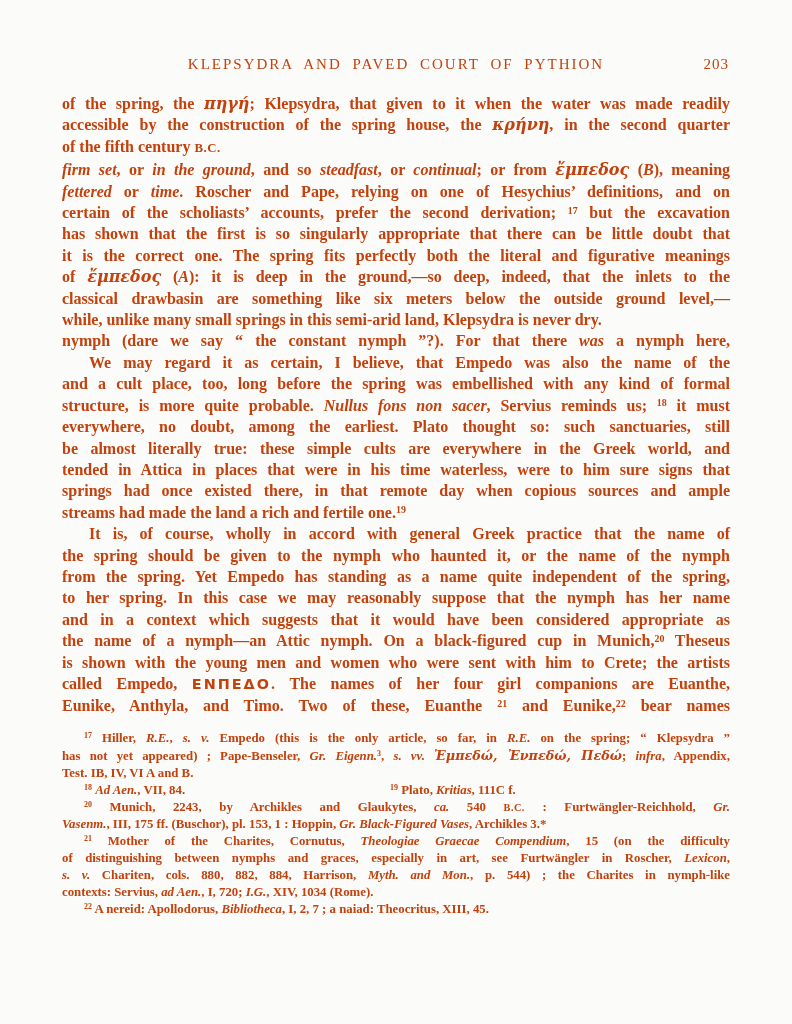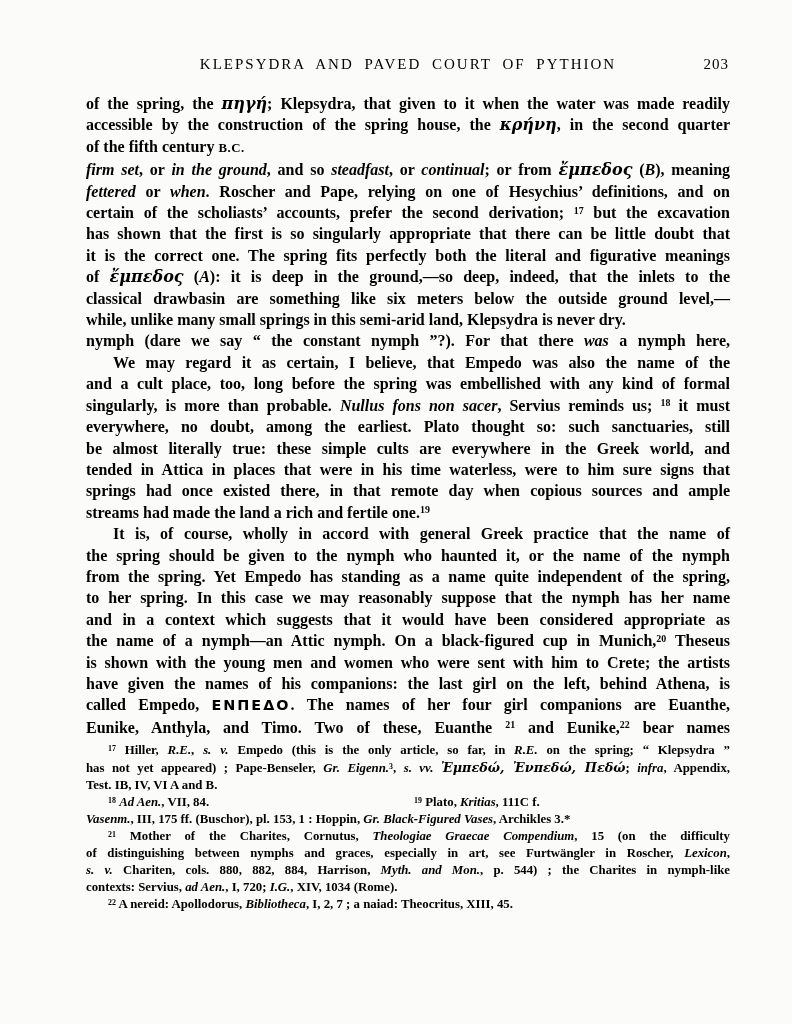--- a/index.html
+++ b/index.html
@@ -3,22 +3,22 @@
 <meta charset="utf-8">
 <style>
   html, body { margin: 0; padding: 0; background: #e8e8e6; }
   .page {
     position: relative;
     width: 792px;
     height: 1024px;
     margin: 0 auto;
     box-sizing: border-box;
     background: #fbfbf9;
-    color: #000000;
-    padding: 56px 62px 0 86px;
+    color: #c2410c;
+    padding: 56px 62px 0 62px;
     font-family: "Liberation Serif", serif;
     overflow: hidden;
   }
   .hdr {
     position: relative;
     height: 20px;
     margin-bottom: 17px;
     font-size: 15px;
   }
   .hdr-title {
@@ -28,21 +28,21 @@
     letter-spacing: 2px;
     word-spacing: 5px;
     white-space: nowrap;
   }
   .hdr-num {
     position: absolute;
     right: 1px; top: 0;
     letter-spacing: 1px;
   }
   .bodytext { font-size: 16px; line-height: 21.4px; }
-  .fns { margin-top: 4px; font-size: 12.8px; line-height: 17px; }
+  .fns { margin-top: 13px; font-size: 12.8px; line-height: 17px; }
   .line { text-align: justify; font-weight: bold; }
   .jl { text-align-last: justify; }
   .ll { text-align-last: left; }
   .bodytext .ind { text-indent: 27px; }
   .fns .ind { text-indent: 22px; }
   .r-p { }
   .r-i { font-style: italic; }
   .r-g { font-family: "DejaVu Serif", serif; font-style: italic; }
   .r-sc { font-size: 80%; letter-spacing: 0.5px; }
   .r-sp { font-size: 62%; position: relative; top: -0.45em; line-height: 0; }
@@ -55,52 +55,52 @@
 <div class="page">
   <header class="hdr">
     <div class="hdr-title">KLEPSYDRA AND PAVED COURT OF PYTHION</div>
     <div class="hdr-num">203</div>
   </header>
   <main class="bodytext" id="body-text">
       <div class="line jl"><span class="r-p">of the spring, the </span><span class="r-g">πηγή</span><span class="r-p">; Klepsydra, that given to it when the water was made readily</span></div>
       <div class="line jl"><span class="r-p">accessible by the construction of the spring house, the </span><span class="r-g">κρήνη</span><span class="r-p">, in the second quarter</span></div>
       <div class="line ll"><span class="r-p">of the fifth century </span><span class="r-sc">B.C.</span></div>
       <div class="line jl"><span class="r-i">firm set</span><span class="r-p">, or </span><span class="r-i">in the ground</span><span class="r-p">, and so </span><span class="r-i">steadfast</span><span class="r-p">, or </span><span class="r-i">continual</span><span class="r-p">; or from </span><span class="r-g">ἔμπεδος</span><span class="r-p"> (</span><span class="r-i">B</span><span class="r-p">), meaning</span></div>
-      <div class="line jl"><span class="r-i">fettered</span><span class="r-p"> or </span><span class="r-i">when</span><span class="r-p">.  Roscher and Pape, relying on one of Hesychius’ definitions, and on</span></div>
+      <div class="line jl"><span class="r-i">fettered</span><span class="r-p"> or </span><span class="r-i">time</span><span class="r-p">.  Roscher and Pape, relying on one of Hesychius’ definitions, and on</span></div>
       <div class="line jl"><span class="r-p">certain of the scholiasts’ accounts, prefer the second derivation; </span><span class="r-sp">17</span><span class="r-p"> but the excavation</span></div>
       <div class="line jl"><span class="r-p">has shown that the first is so singularly appropriate that there can be little doubt that</span></div>
       <div class="line jl"><span class="r-p">it is the correct one.  The spring fits perfectly both the literal and figurative meanings</span></div>
       <div class="line jl"><span class="r-p">of </span><span class="r-g">ἔμπεδος</span><span class="r-p"> (</span><span class="r-i">A</span><span class="r-p">): it is deep in the ground,—so deep, indeed, that the inlets to the</span></div>
       <div class="line jl"><span class="r-p">classical drawbasin are something like six meters below the outside ground level,—</span></div>
       <div class="line ll"><span class="r-p">while, unlike many small springs in this semi-arid land, Klepsydra is never dry.</span></div>
       <div class="line jl"><span class="r-p">nymph (dare we say “ the constant nymph ”?).  For that there </span><span class="r-i">was</span><span class="r-p"> a nymph here,</span></div>
       <div class="line jl ind"><span class="r-p">We may regard it as certain, I believe, that Empedo was also the name of the</span></div>
       <div class="line jl"><span class="r-p">and a cult place, too, long before the spring was embellished with any kind of formal</span></div>
-      <div class="line jl"><span class="r-p">singularly, is more than probable.  </span><span class="r-i">Nullus fons non sacer</span><span class="r-p">, Servius reminds us; </span><span class="r-sp">18</span><span class="r-p"> it must</span></div>
+      <div class="line jl"><span class="r-p">structure, is more quite probable.  </span><span class="r-i">Nullus fons non sacer</span><span class="r-p">, Servius reminds us; </span><span class="r-sp">18</span><span class="r-p"> it must</span></div>
       <div class="line jl"><span class="r-p">everywhere, no doubt, among the earliest.  Plato thought so: such sanctuaries, still</span></div>
       <div class="line jl"><span class="r-p">be almost literally true: these simple cults are everywhere in the Greek world, and</span></div>
       <div class="line jl"><span class="r-p">tended in Attica in places that were in his time waterless, were to him sure signs that</span></div>
       <div class="line jl"><span class="r-p">springs had once existed there, in that remote day when copious sources and ample</span></div>
       <div class="line ll"><span class="r-p">streams had made the land a rich and fertile one.</span><span class="r-sp">19</span></div>
       <div class="line jl ind"><span class="r-p">It is, of course, wholly in accord with general Greek practice that the name of</span></div>
       <div class="line jl"><span class="r-p">the spring should be given to the nymph who haunted it, or the name of the nymph</span></div>
       <div class="line jl"><span class="r-p">from the spring.  Yet Empedo has standing as a name quite independent of the spring,</span></div>
       <div class="line jl"><span class="r-p">to her spring.  In this case we may reasonably suppose that the nymph has her name</span></div>
       <div class="line jl"><span class="r-p">and in a context which suggests that it would have been considered appropriate as</span></div>
       <div class="line jl"><span class="r-p">the name of a nymph—an Attic nymph.  On a black-figured cup in Munich,</span><span class="r-sp">20</span><span class="r-p"> Theseus</span></div>
       <div class="line jl"><span class="r-p">is shown with the young men and women who were sent with him to Crete; the artists</span></div>
-      <div class="line jl"><span class="r-p">have given the names of his companions: the last girl on the left, behind Athena, is</span></div>
       <div class="line jl"><span class="r-p">called Empedo, </span><span class="r-ep">ΕΝΠΕΔΟ</span><span class="r-p">.  The names of her four girl companions are Euanthe,</span></div>
       <div class="line jl"><span class="r-p">Eunike, Anthyla, and Timo.  Two of these, Euanthe </span><span class="r-sp">21</span><span class="r-p"> and Eunike,</span><span class="r-sp">22</span><span class="r-p"> bear names</span></div>
     </main>
   <section class="fns" id="footnotes">
       <div class="line jl ind"><span class="r-sp">17</span><span class="r-p"> Hiller, </span><span class="r-i">R.E.</span><span class="r-p">, </span><span class="r-i">s. v.</span><span class="r-p"> Empedo (this is the only article, so far, in </span><span class="r-i">R.E.</span><span class="r-p"> on the spring; “ Klepsydra ”</span></div>
       <div class="line jl"><span class="r-p">has not yet appeared) ; Pape-Benseler, </span><span class="r-i">Gr. Eigenn.</span><span class="r-sp">3</span><span class="r-p">, </span><span class="r-i">s. vv.</span><span class="r-p"> </span><span class="r-g">Ἐμπεδώ, Ἐνπεδώ, Πεδώ</span><span class="r-p">; </span><span class="r-i">infra</span><span class="r-p">, Appendix,</span></div>
       <div class="line ll"><span class="r-p">Test. IB, IV, VI A and B.</span></div>
       <div class="line ll ind"><span class="r-sp">18</span><span class="r-p"> </span><span class="r-i">Ad Aen.</span><span class="r-p">, VII, 84.</span><span class="r-tb"></span><span class="r-sp">19</span><span class="r-p"> Plato, </span><span class="r-i">Kritias</span><span class="r-p">, 111C f.</span></div>
+      <div class="line jl ind"><span class="r-sp">20</span><span class="r-p"> Munich, 2243, by Archikles and Glaukytes, </span><span class="r-i">ca.</span><span class="r-p"> 540 </span><span class="r-sc">B.C.</span><span class="r-p"> : Furtwängler-Reichhold, </span><span class="r-i">Gr.</span></div>
       <div class="line ll"><span class="r-i">Vasenm.</span><span class="r-p">, III, 175 ff. (Buschor), pl. 153, 1 : Hoppin, </span><span class="r-i">Gr. Black-Figured Vases</span><span class="r-p">, Archikles 3.*</span></div>
       <div class="line jl ind"><span class="r-sp">21</span><span class="r-p"> Mother of the Charites, Cornutus, </span><span class="r-i">Theologiae Graecae Compendium</span><span class="r-p">, 15 (on the difficulty</span></div>
       <div class="line jl"><span class="r-p">of distinguishing between nymphs and graces, especially in art, see Furtwängler in Roscher, </span><span class="r-i">Lexicon</span><span class="r-p">,</span></div>
       <div class="line jl"><span class="r-i">s. v.</span><span class="r-p"> Chariten, cols. 880, 882, 884, Harrison, </span><span class="r-i">Myth. and Mon.</span><span class="r-p">, p. 544) ; the Charites in nymph-like</span></div>
       <div class="line ll"><span class="r-p">contexts: Servius, </span><span class="r-i">ad Aen.</span><span class="r-p">, I, 720; </span><span class="r-i">I.G.</span><span class="r-p">, XIV, 1034 (Rome).</span></div>
       <div class="line ll ind"><span class="r-sp">22</span><span class="r-p"> A nereid: Apollodorus, </span><span class="r-i">Bibliotheca</span><span class="r-p">, I, 2, 7 ; a naiad: Theocritus, XIII, 45.</span></div>
     </section>
 </div>
 
 </body></html>

